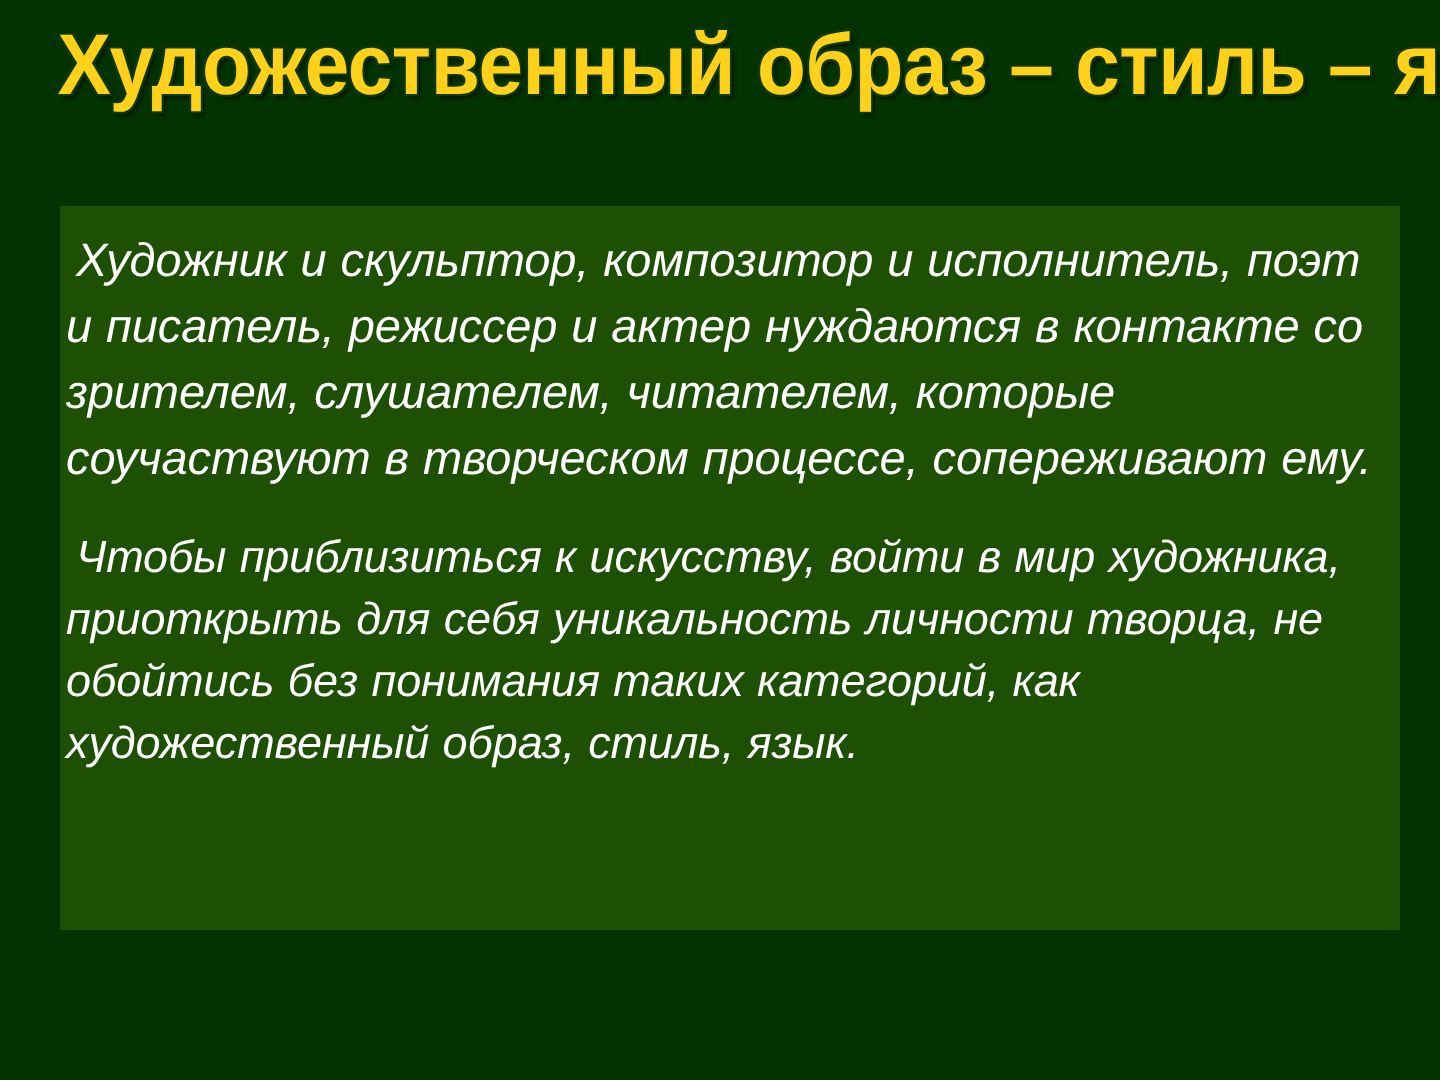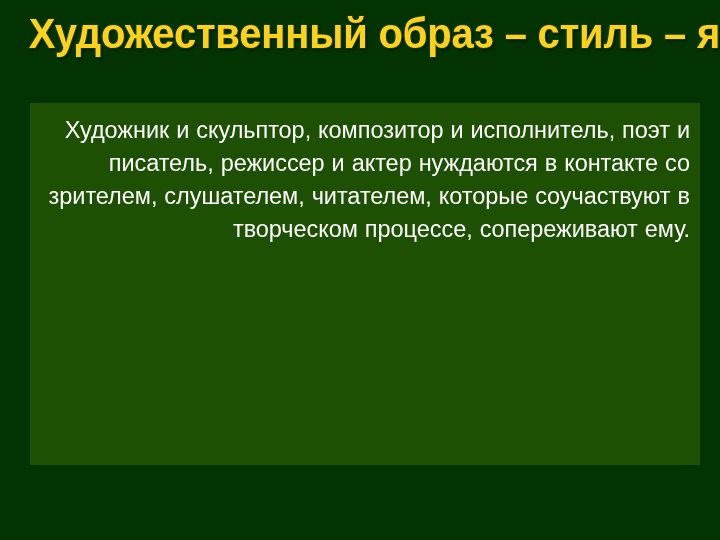--- a/index.html
+++ b/index.html
@@ -59,22 +59,23 @@
     height: 362px;
     background: #1d5003;
     box-sizing: border-box;
     padding: 8px 10px 0 3px;
   }
 
   .paragraph {
     color: #ffffff;
     margin: 0;
     text-indent: 5px;
-    text-align: right;
+    text-align: left;
     word-spacing: 0.5px;
+    font-style: italic;
   }
 
   #paragraph-1 {
     font-size: 23.5px;
     line-height: 33px;
     margin-top: 3px;
     letter-spacing: -0.05px;
   }
 
   #paragraph-2 {
@@ -88,15 +89,16 @@
 <body>
 
 <div id="slide">
 
   <div id="title-block">
     <span id="slide-title">Художественный образ – стиль – язык</span>
   </div>
 
   <div id="body-panel">
     <p class="paragraph" id="paragraph-1">Художник и скульптор, композитор и исполнитель, поэт и писатель, режиссер и актер нуждаются в контакте со зрителем, слушателем, читателем, которые соучаствуют в творческом процессе, сопереживают ему.</p>
+    <p class="paragraph" id="paragraph-2">Чтобы приблизиться к искусству, войти в мир художника, приоткрыть для себя уникальность личности творца, не обойтись без понимания таких категорий, как художественный образ, стиль, язык.</p>
   </div>
 
 </div>
 
 </body></html>

